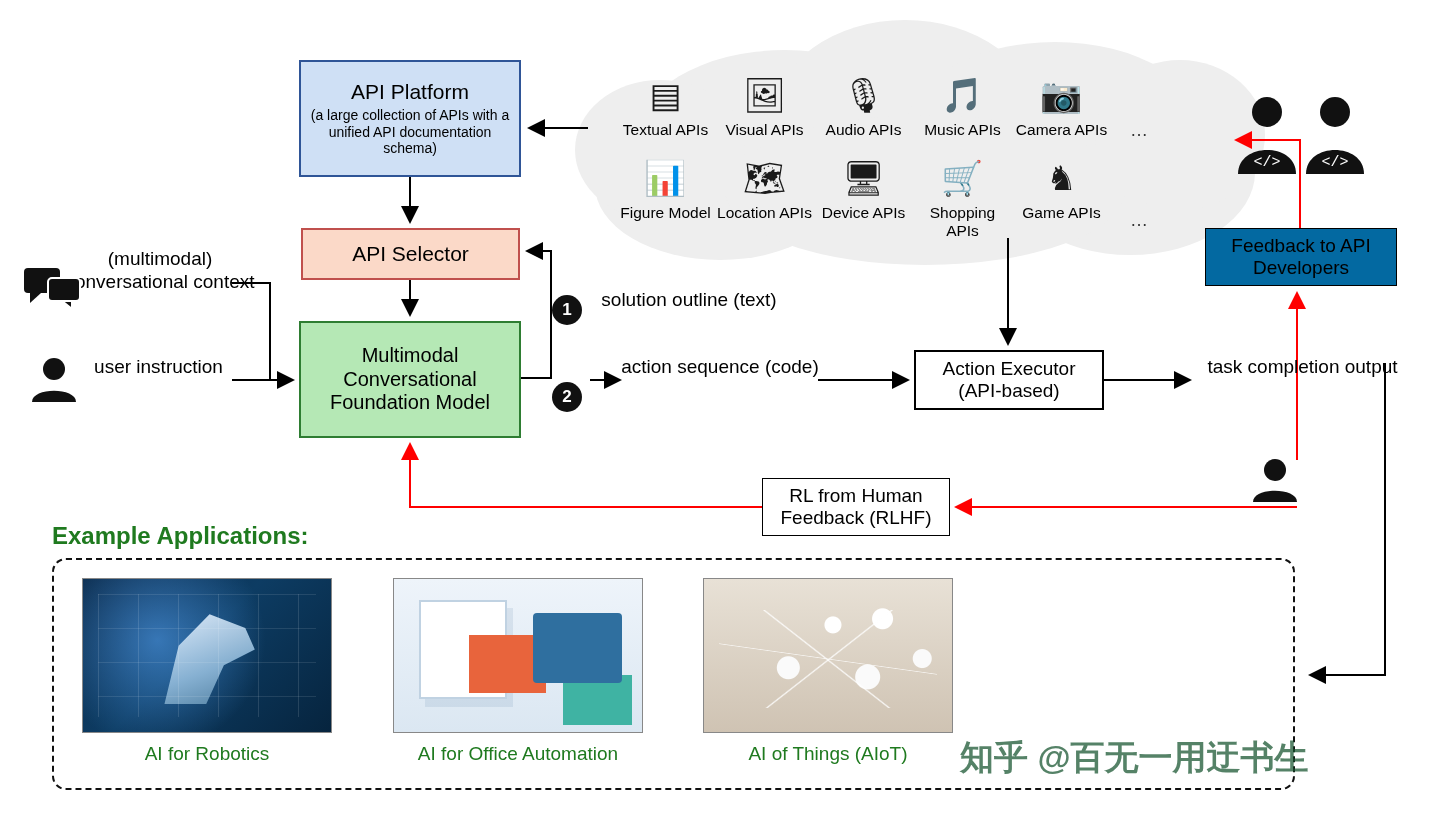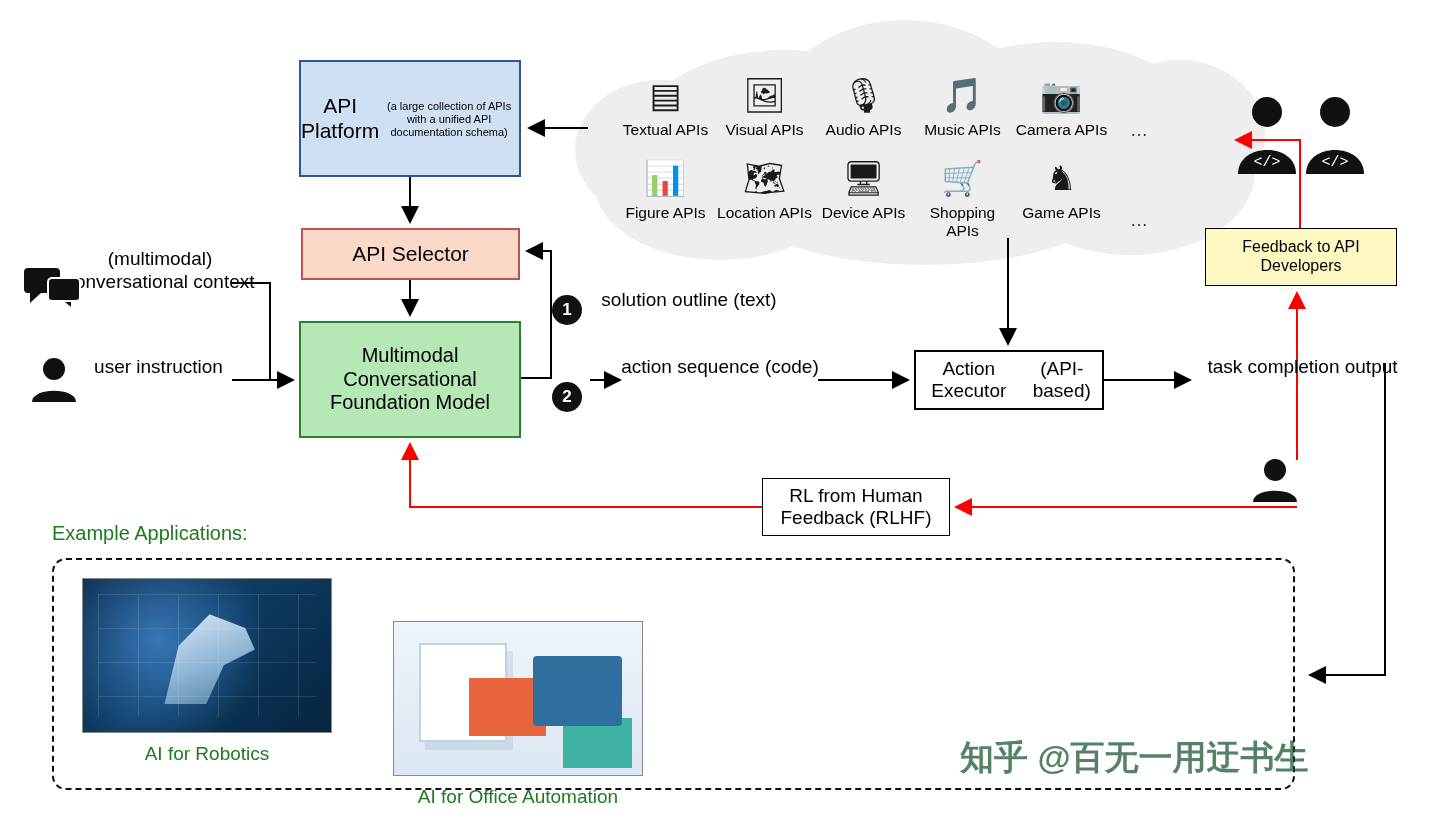--- a/index.html
+++ b/index.html
@@ -30,56 +30,56 @@
     position: absolute;
     background: #eeeeee;
     border-radius: 50%;
   }
 
   
   .box {
     position: absolute;
     box-sizing: border-box;
     display: flex;
-    flex-direction: row;
+    flex-direction: column;
     align-items: center;
     justify-content: center;
     text-align: center;
     line-height: 1.18;
   }
   .box-api-platform {
     left: 299px; top: 60px; width: 222px; height: 117px;
     background: #cfe0f5;
     border: 2px solid #2f5597;
     font-size: 21px;
   }
-  .box-api-platform .sub { font-size: 11px; margin-top: 2px; }
+  .box-api-platform .sub { font-size: 14px; margin-top: 2px; }
   .box-api-selector {
     left: 301px; top: 228px; width: 219px; height: 52px;
     background: #fbd9c8;
     border: 2px solid #c0504d;
     font-size: 21px;
   }
   .box-mcfm {
     left: 299px; top: 321px; width: 222px; height: 117px;
     background: #b5e8b5;
     border: 2px solid #2e7d32;
     font-size: 20px;
   }
   .box-executor {
     left: 914px; top: 350px; width: 190px; height: 60px;
     background: #ffffff;
     border: 2px solid #000;
     font-size: 19px;
   }
   .box-feedback {
     left: 1205px; top: 228px; width: 192px; height: 58px;
-    background: #fef9c3;
+    background: #0369a1;
     border: 1.5px solid #000;
-    font-size: 16px;
+    font-size: 19px;
   }
   .box-rlhf {
     left: 762px; top: 478px; width: 188px; height: 58px;
     background: #ffffff;
     border: 1.5px solid #000;
     font-size: 19px;
   }
 
   
   .label { position: absolute; text-align: center; line-height: 1.22; }
@@ -126,21 +126,21 @@
   .ell-1 { left: 1130px; top: 120px; }
   .ell-2 { left: 1130px; top: 210px; }
 
   
   #wires { position: absolute; left: 0; top: 0; width: 1440px; height: 813px; }
 
   
   .apps-title {
     position: absolute;
     left: 52px; top: 522px;
-    font-size: 20px; font-weight: normal;
+    font-size: 24px; font-weight: bold;
     color: #1f7a1f;
   }
   .apps-box {
     position: absolute;
     left: 52px; top: 558px;
     width: 1243px; height: 232px;
     border: 2px dashed #111;
     border-radius: 14px;
     box-sizing: border-box;
   }
@@ -153,21 +153,21 @@
     overflow: hidden;
   }
   .app-cap {
     margin-top: 10px;
     width: 250px;
     text-align: center;
     font-size: 19px;
     color: #1f7a1f;
   }
   .app-1 { left: 82px; }
-  .app-2 { left: 393px; margin-top: 43px; }
+  .app-2 { left: 393px; }
   .app-3 { left: 703px; }
   .app-4 { left: 1014px; }
 
   
   .th-robot {
     background:
       radial-gradient(circle at 30% 40%, rgba(90,170,255,.55), transparent 55%),
       linear-gradient(135deg, #0a2a4a 0%, #0d3c63 45%, #06243e 100%);
   }
   .th-robot::before {
@@ -294,21 +294,21 @@
         <span class="cap">Music APIs</span>
       </div>
       <div class="api-cell">
         <span class="glyph">📷</span>
         <span class="cap">Camera APIs</span>
       </div>
     </div>
     <div class="api-row" style="margin-top:16px;">
       <div class="api-cell">
         <span class="glyph">📊</span>
-        <span class="cap">Figure APIs</span>
+        <span class="cap">Figure Model</span>
       </div>
       <div class="api-cell">
         <span class="glyph">🗺</span>
         <span class="cap">Location APIs</span>
       </div>
       <div class="api-cell">
         <span class="glyph">🖥</span>
         <span class="cap">Device APIs</span>
       </div>
       <div class="api-cell">
@@ -429,16 +429,20 @@
   <div class="apps-box"></div>
 
   <div class="app-item app-1">
     <div class="app-thumb th-robot"></div>
     <div class="app-cap">AI for Robotics</div>
   </div>
   <div class="app-item app-2">
     <div class="app-thumb th-office"></div>
     <div class="app-cap">AI for Office Automation</div>
   </div>
+  <div class="app-item app-3">
+    <div class="app-thumb th-iot"></div>
+    <div class="app-cap">AI of Things (AIoT)</div>
+  </div>
 
   <div class="watermark">知乎 @百无一用迂书生</div>
 
 </div>
 
 </body></html>

